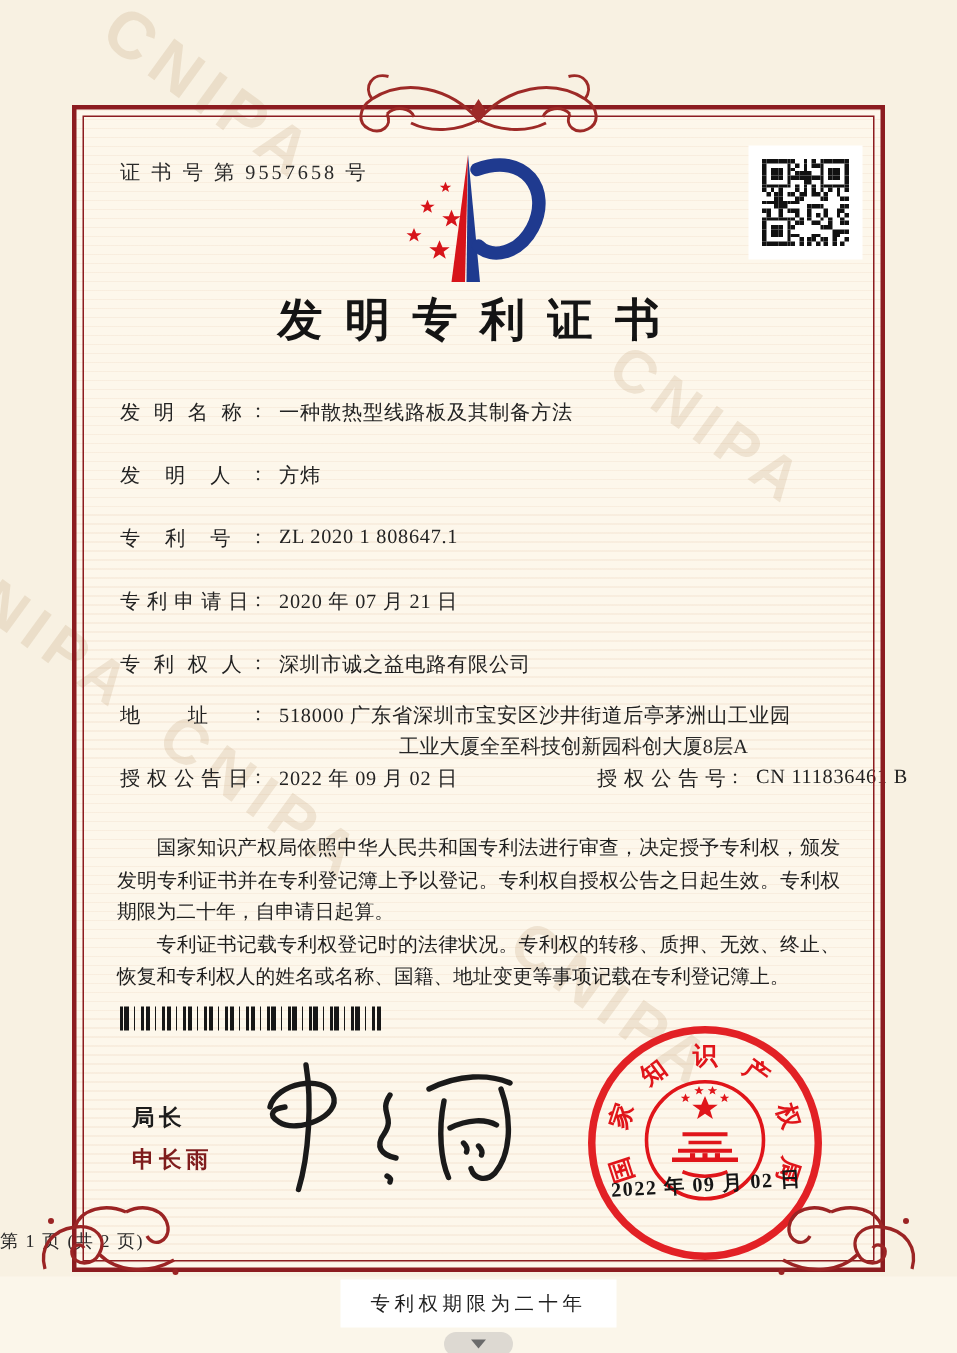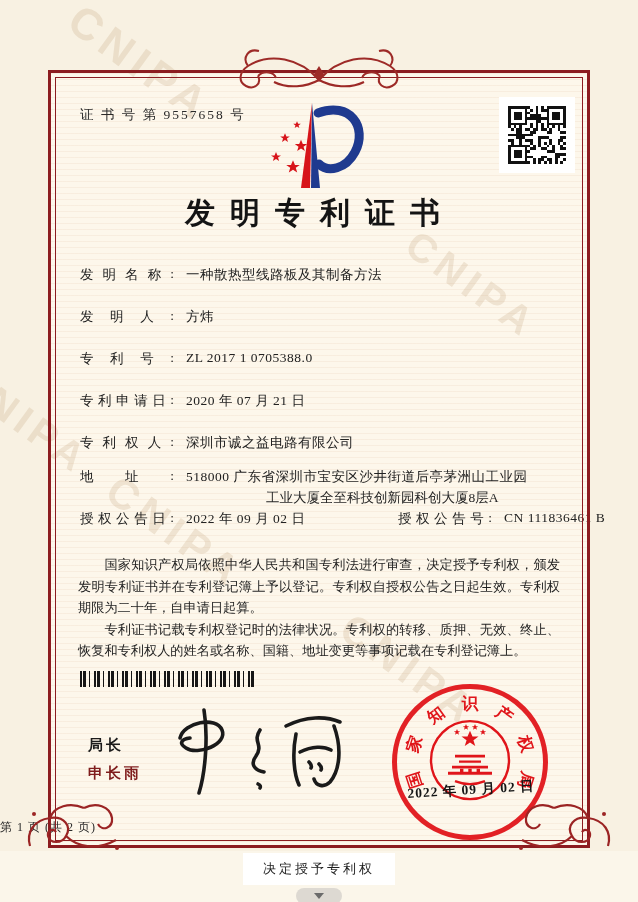--- a/index.html
+++ b/index.html
@@ -627,21 +627,21 @@
           <span>人</span>
           <span>:</span>
         </span><span class="val">方炜</span>
     </div>
     <div class="row" style="top:350px;">
       <span class="lbl">
           <span>专</span>
           <span>利</span>
           <span>号</span>
           <span>:</span>
-        </span><span class="val">ZL 2017 1 0705388.0</span>
+        </span><span class="val">ZL 2020 1 808647.1</span>
     </div>
     <div class="row" style="top:392px;">
       <span class="lbl">
           <span>专</span>
           <span>利</span>
           <span>申</span>
           <span>请</span>
           <span>日</span>
           <span>:</span>
         </span><span class="val">2020 年 07 月 21 日</span>
@@ -745,18 +745,18 @@
           <rect x="6.6" y="8.6" width="3.4" height="3.4"></rect>
         </svg>
       </div>
     </div>
     <div class="seal-date">2022 年 09 月 02 日</div>
 
     <div class="page-num">第 1 页 (共 2 页)</div>
   </div>
 
   <div class="bottom-strip"></div>
-  <div class="cont-box">决定授予专利权</div>
+  <div class="cont-box">专利权期限为二十年</div>
   <div class="scroll-pill">
     <div class="tri"></div>
   </div>
 
 </div>
 
 </body></html>

